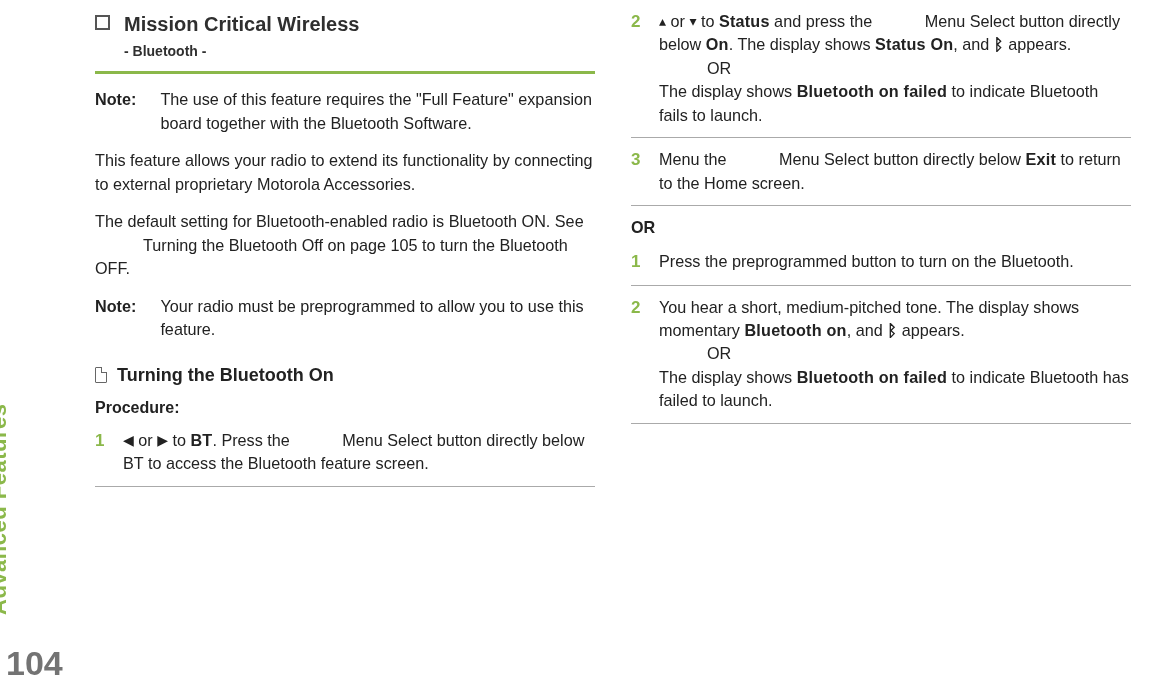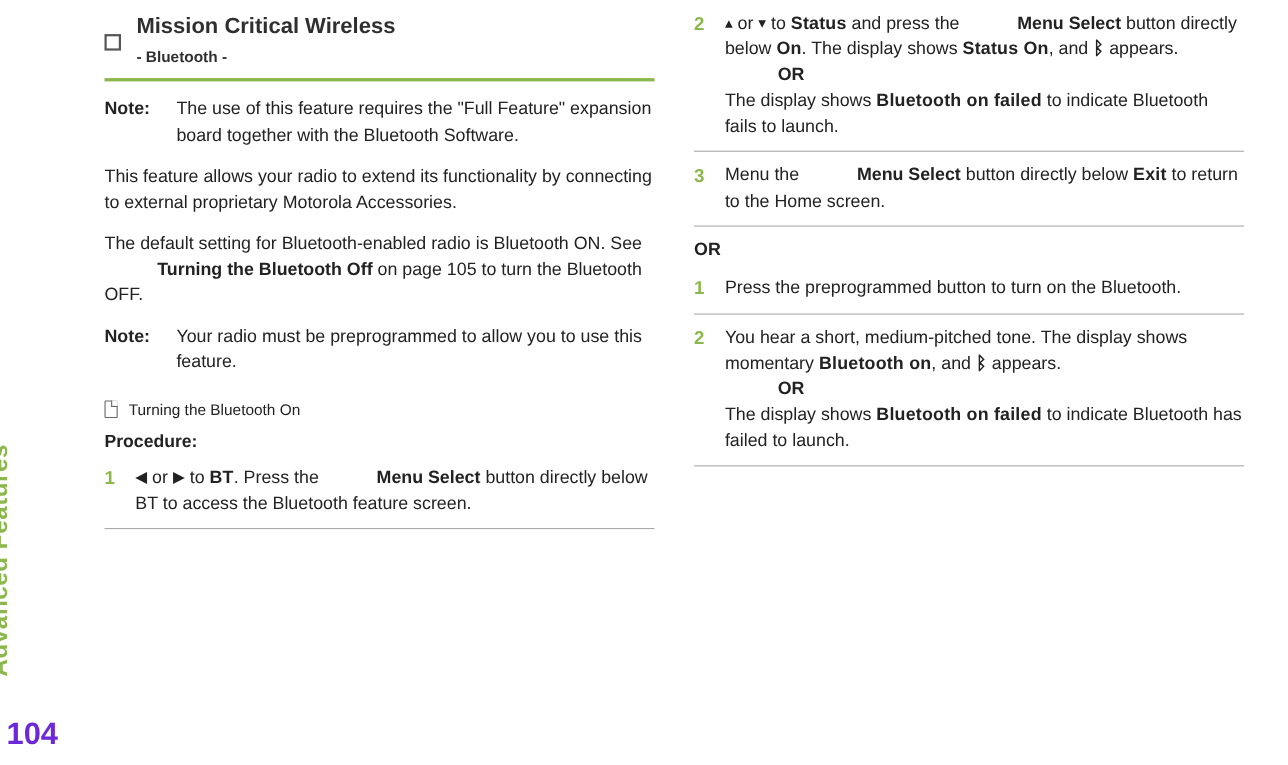--- a/index.html
+++ b/index.html
@@ -19,36 +19,36 @@
     color: #8BB84A;
     font-weight: bold;
     font-size: 22px;
     white-space: nowrap;
     letter-spacing: 0.5px;
   }
   .page-number {
     position: absolute;
     left: 6px;
     bottom: 12px;
-    color: #6d28d9;
-    font-weight: bold;
-    font-size: 28px;
+    color: #737373;
+    font-weight: bold;
+    font-size: 34px;
   }
   .cols {
     display: flex;
     gap: 36px;
   }
   .col {
     width: 500px;
     font-size: 16.2px;
     line-height: 1.45;
   }
   .section-head {
     display: flex;
-    align-items: center;
+    align-items: flex-start;
     gap: 14px;
     margin-bottom: 10px;
   }
   .sq-icon {
     width: 15px;
     height: 15px;
     border: 2px solid #555;
     margin-top: 5px;
     flex: 0 0 auto;
   }
@@ -74,21 +74,21 @@
     gap: 24px;
     margin-bottom: 14px;
   }
   .note-label {
     font-weight: bold;
     flex: 0 0 auto;
   }
   .para {
     margin-bottom: 14px;
   }
-  .bold { font-weight: bold; padding-left: 48px; }
+  .bold { font-weight: normal; padding-left: 48px; }
   .monob { font-family: Verdana, Arial, sans-serif; font-weight: bold; letter-spacing: 0.2px; }
   .subhead-row {
     display: flex;
     align-items: center;
     gap: 10px;
     margin-top: 20px;
     margin-bottom: 8px;
   }
   .doc-icon {
     width: 12px;
@@ -100,22 +100,22 @@
   .doc-icon::after {
     content: "";
     position: absolute;
     right: -1px; top: -1px;
     width: 5px; height: 5px;
     background: #fff;
     border-left: 1.5px solid #666;
     border-bottom: 1.5px solid #666;
   }
   .subhead {
-    font-weight: normal;
-    font-size: 14px;
+    font-weight: bold;
+    font-size: 18px;
   }
   .proc-label {
     font-weight: bold;
     margin: 6px 0 10px 0;
     font-size: 16px;
   }
   .step {
     display: flex;
     gap: 14px;
     padding-bottom: 10px;

